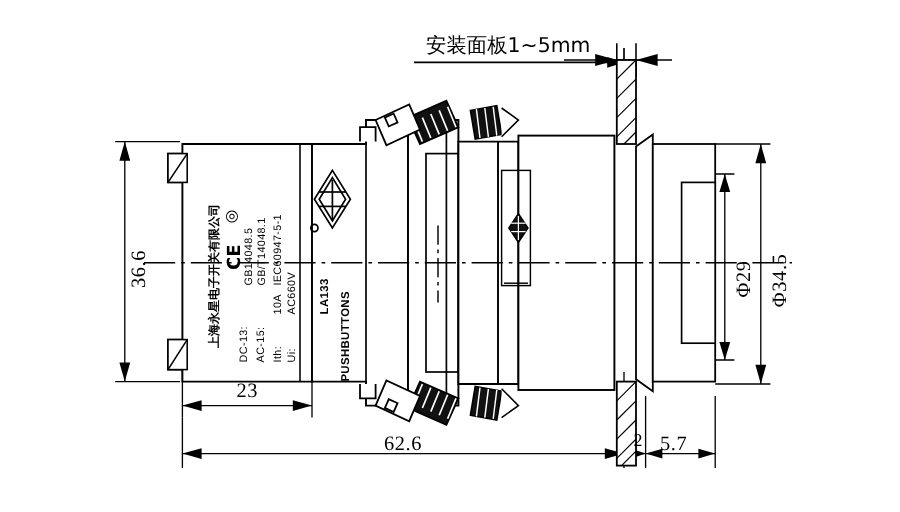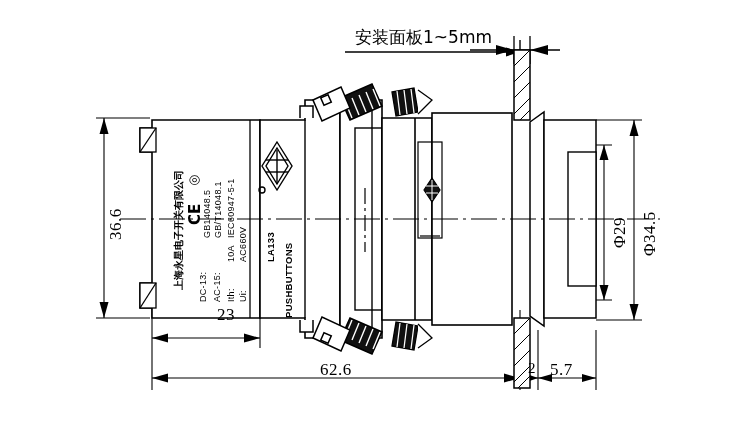--- a/index.html
+++ b/index.html
@@ -250,21 +250,21 @@
       <rect x="418" y="142" width="24" height="96"></rect>
       <line x1="420" y1="236" x2="440" y2="236"></line>
     </g>
 
   </svg>
 
   <div class="lbl toptitle" style="left:355px;top:26px;">安装面板1~5mm</div>
 
   <div class="lbl dim vdim" style="left:106px;top:240px;transform:rotate(-90deg);">36.6</div>
 
-  <div class="lbl dim" style="left:197px;top:305px;margin-left:20px;">23</div>
+  <div class="lbl dim" style="left:197px;top:316px;">23</div>
 
   <div class="lbl dim" style="left:320px;top:360px;text-align:center;">62.6</div>
 
   <div class="lbl dim" style="left:528px;top:360px;font-size:15px;">2</div>
 
   <div class="lbl dim" style="left:550px;top:360px;text-align:right;">5.7</div>
 
   <div class="lbl dim vdim" style="left:610px;top:248px;transform:rotate(-90deg);">Φ29</div>
 
   <div class="lbl dim vdim" style="left:640px;top:256px;transform:rotate(-90deg);">Φ34.5</div>

